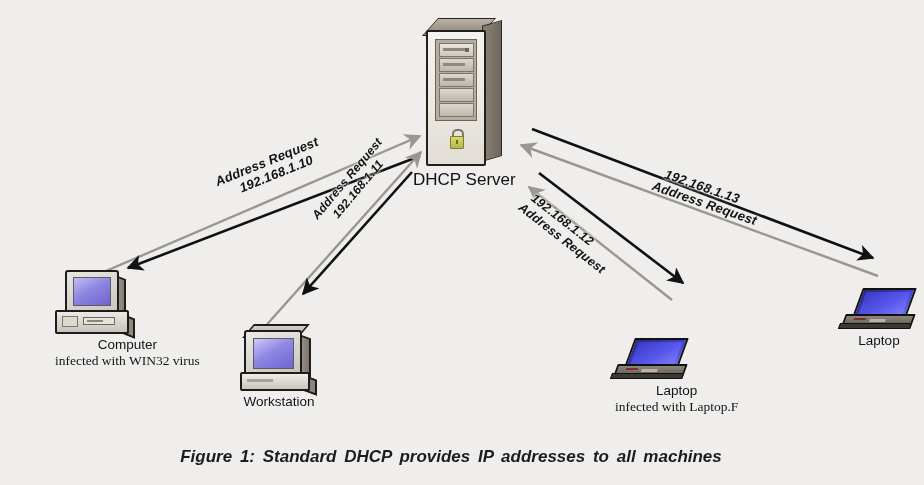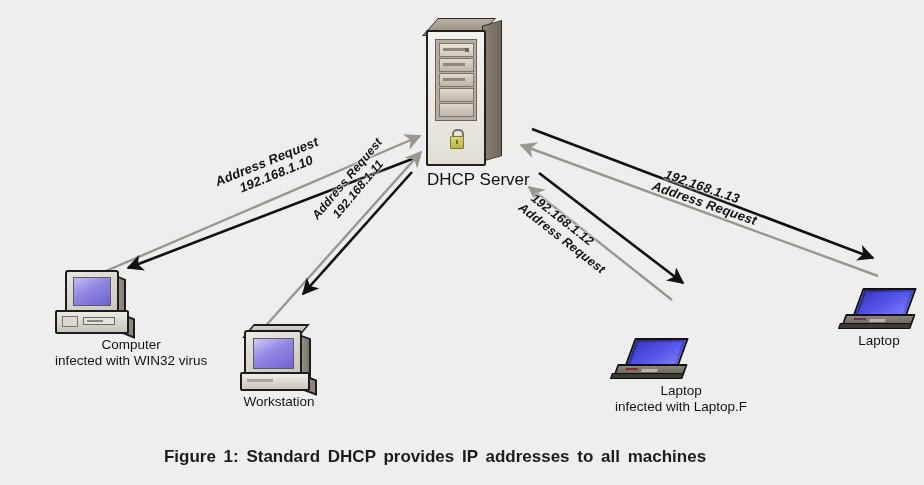--- a/index.html
+++ b/index.html
@@ -32,55 +32,56 @@
   }
   .node-label {
     text-align: center;
     font-size: 13.5px;
     line-height: 16px;
     color: #111111;
     white-space: nowrap;
     margin-top: 3px;
     text-shadow: 0 0 1px rgba(255,255,255,0.6);
   }
-  .node-label .l2 { display: block; }
+  .node-label .l2 { display: block; font-family: Liberation Serif, serif; }
 
   
   .edge-label {
     position: absolute;
     font-size: 13px;
     font-style: italic;
     font-weight: 600;
     letter-spacing: 0.2px;
     color: #131313;
     white-space: nowrap;
     transform-origin: 0 0;
     text-shadow: 0 0 2px #efeeec, 0 0 3px #efeeec, 0 0 4px #efeeec;
   }
   .edge-label .el-line { display: block; line-height: 15px; }
 
   
   #server-title {
     position: absolute;
-    left: 427px;
+    left: 413px;
     top: 170px;
     font-size: 17px;
     color: #111;
     white-space: nowrap;
     text-shadow: 0 0 2px #efeeec, 0 0 3px #efeeec;
   }
 
   
   #caption {
     position: absolute;
-    left: 0;
+    left: 16px;
     top: 447px;
     width: 870px;
     text-align: center;
     font-size: 17px;
+    font-style: italic;
     font-weight: 600;
     color: #1c1c1c;
     word-spacing: 3px;
   }
 
   
   .tower { width: 78px; height: 148px; position: relative; }
   .tower .side {
     position: absolute; right: 0; top: 0;
     width: 18px; height: 134px;

